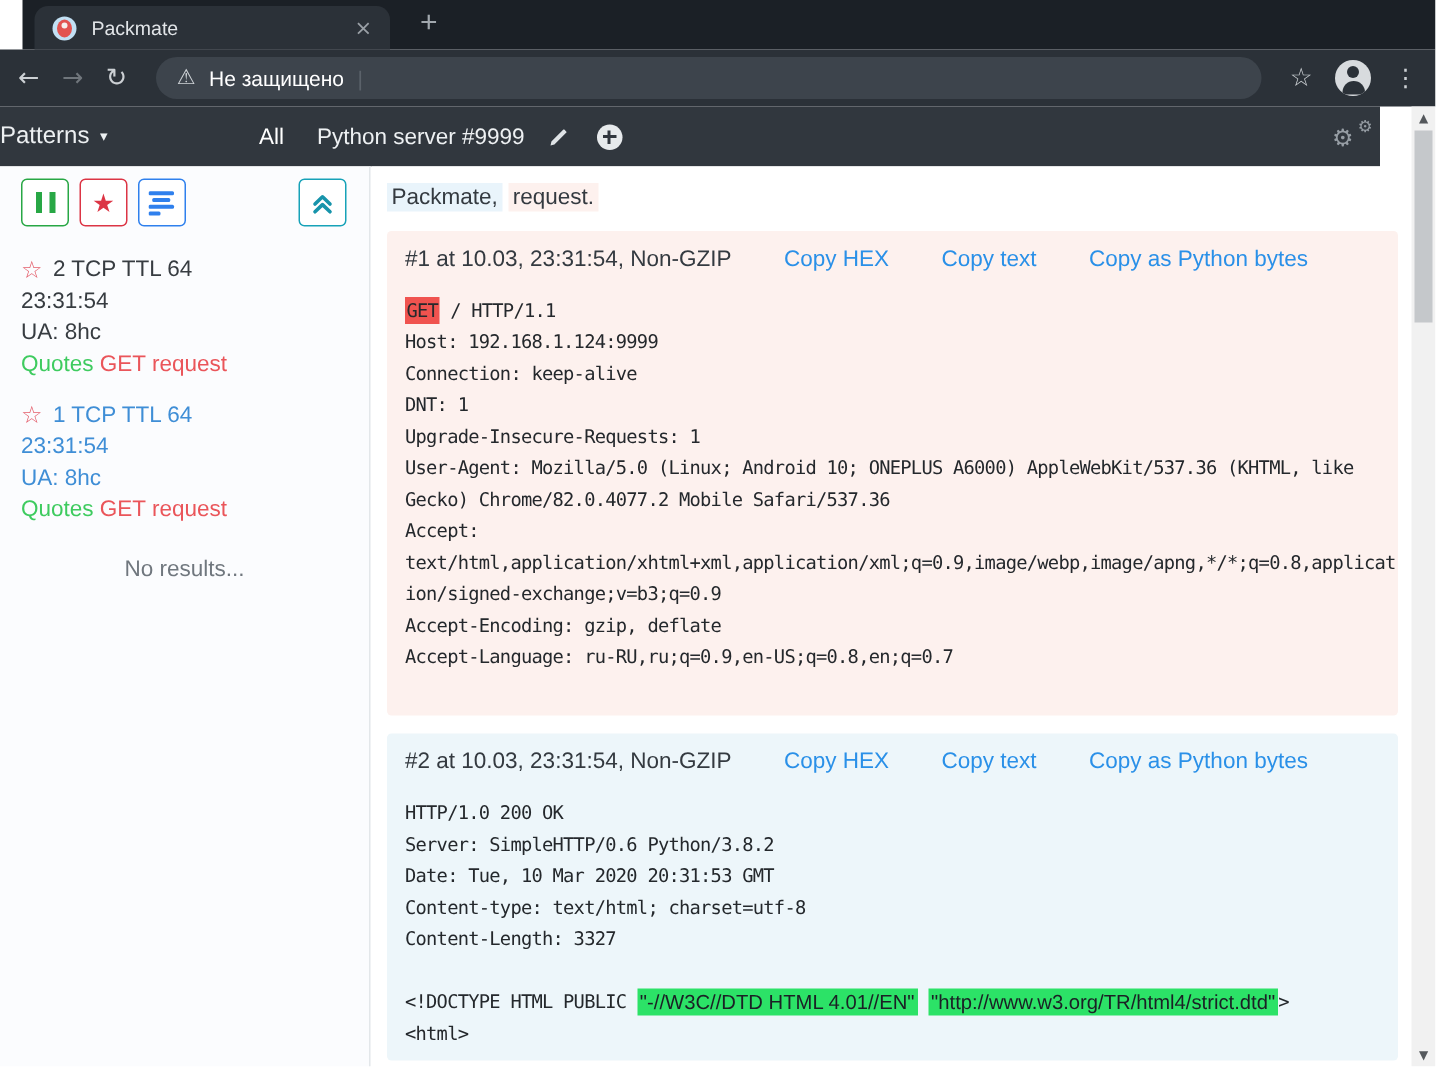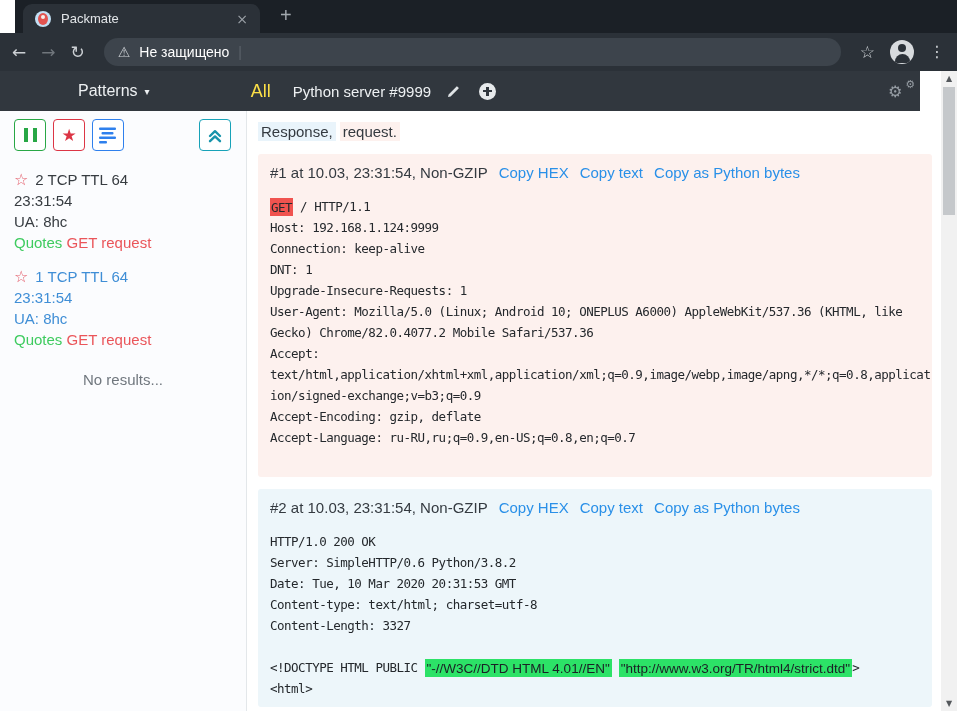--- a/index.html
+++ b/index.html
@@ -28,23 +28,23 @@
   .divider { color: #5b626a; font-size: 14px; }
   .url { color: #e9ebee; font-size: 14px; white-space: nowrap; }
   .avatar { width: 24px; height: 24px; border-radius: 50%; background: #d8dbde; position: relative; flex: none; overflow: hidden; }
   .avatar::before { content: ""; position: absolute; top: 4px; left: 8px; width: 8px; height: 8px; border-radius: 50%; background: #2b3138; }
   .avatar::after { content: ""; position: absolute; top: 14px; left: 4.5px; width: 15px; height: 9px; border-radius: 8px 8px 0 0; background: #2b3138; }
   .nav-ic.dots { font-size: 16px; }
 
   
   .appbar { position: absolute; top: 71px; left: 0; width: 920px; height: 40px; background: #31373e;
     display: flex; align-items: center; }
-  .patterns { margin-left: 78px; color: #edf0f2; font-size: 16px; display: flex; align-items: center; gap: 7px; }
+  .patterns { color: #edf0f2; font-size: 16px; display: flex; align-items: center; gap: 7px; }
   .caret { font-size: 10px; color: #edf0f2; font-family: "DejaVu Sans", sans-serif; }
-  .filter-all { margin-left: 101px; color: #fde047; font-size: 18px; }
+  .filter-all { margin-left: 101px; color: #ffffff; font-size: 15px; }
   .service { margin-left: 22px; color: #eef1f3; font-size: 15px; }
   .pencil { margin-left: 15px; display: flex; }
   .plus-circle { margin-left: 18px; width: 17px; height: 17px; border-radius: 50%; background: #e7eaec; position: relative; flex: none; }
   .plus-circle::before { content: ""; position: absolute; left: 4px; top: 7.3px; width: 9px; height: 2.4px; background: #31373e; }
   .plus-circle::after { content: ""; position: absolute; left: 7.3px; top: 4px; width: 2.4px; height: 9px; background: #31373e; }
   .gears { margin-left: auto; margin-right: 4px; position: relative; width: 28px; height: 26px; color: #969da4;
     font-family: "DejaVu Sans", sans-serif; }
   .gear-big { position: absolute; left: 0; top: 4px; font-size: 16px; }
   .gear-small { position: absolute; right: 1px; top: 0; font-size: 11px; }
 
@@ -72,21 +72,21 @@
 
   
   .content { position: absolute; left: 248px; top: 0; width: 693px; bottom: 0; background: #fff; overflow: hidden; }
   .summary { margin: 11px 0 0 10px; font-size: 15px; color: #343a40; line-height: 20px; }
   .sum-resp { background: #e9f4fb; padding: 1px 3px; margin-right: 4px; }
   .sum-req { background: #fdf1ee; padding: 1px 3px; }
   .card { margin: 12px 9px 0 10px; padding: 8px 12px; border-radius: 3px; }
   .card-req { background: #fdf1ee; }
   .card-resp { background: #edf6fa; }
   .card-head { display: flex; align-items: baseline; gap: 11px; font-size: 15px; color: #343a40; line-height: 21px; }
-  .link { color: #2a90e8; font-size: 15px; cursor: pointer; white-space: nowrap; }
+  .link { color: #2a90e8; font-size: 15px; cursor: pointer; white-space: nowrap; margin-left: 24px; }
   .card-body { margin-top: 13px; font-family: "DejaVu Sans Mono", monospace; font-size: 12.5px;
     letter-spacing: -0.5px; line-height: 21px; color: #24282c; }
   .code-line { white-space: pre; height: 21px; }
   .hl-red { background: #f0534f; color: #26292c; padding: 1.5px 1px; }
   .hl-green { background: #2ce267; color: #1b2025; font-family: "Liberation Sans", sans-serif;
     font-size: 13.5px; letter-spacing: 0; padding: 1.5px 2px; }
 
   
   .scrollbar { position: absolute; top: 71px; right: 0; width: 16px; bottom: 0; background: #f1f1f1; }
   .sb-up, .sb-down { position: absolute; left: 0; width: 16px; height: 15px; color: #54585c; font-size: 8px;
@@ -192,21 +192,21 @@
           <span class="tag-r">GET request</span>
         </div>
       </div>
 
       <div class="no-results">No results...</div>
     </div>
   </div>
 
   <div class="content">
     <div class="summary">
-      <span class="sum-resp">Response,</span><span class="sum-req">request.</span>
+      <span class="sum-resp">Packmate,</span><span class="sum-req">request.</span>
     </div>
 
     <div class="card card-req">
       <div class="card-head">
         <span>#1 at 10.03, 23:31:54, Non-GZIP</span>
         <span class="link">Copy HEX</span>
         <span class="link">Copy text</span>
         <span class="link">Copy as Python bytes</span>
       </div>
       <div class="card-body">

